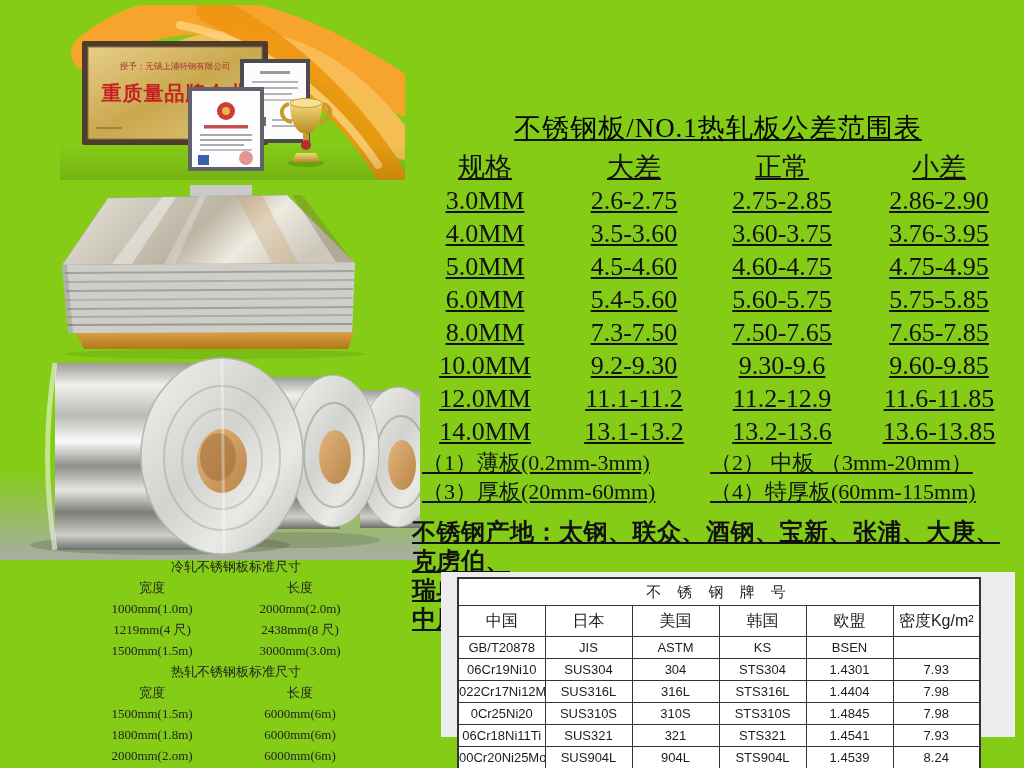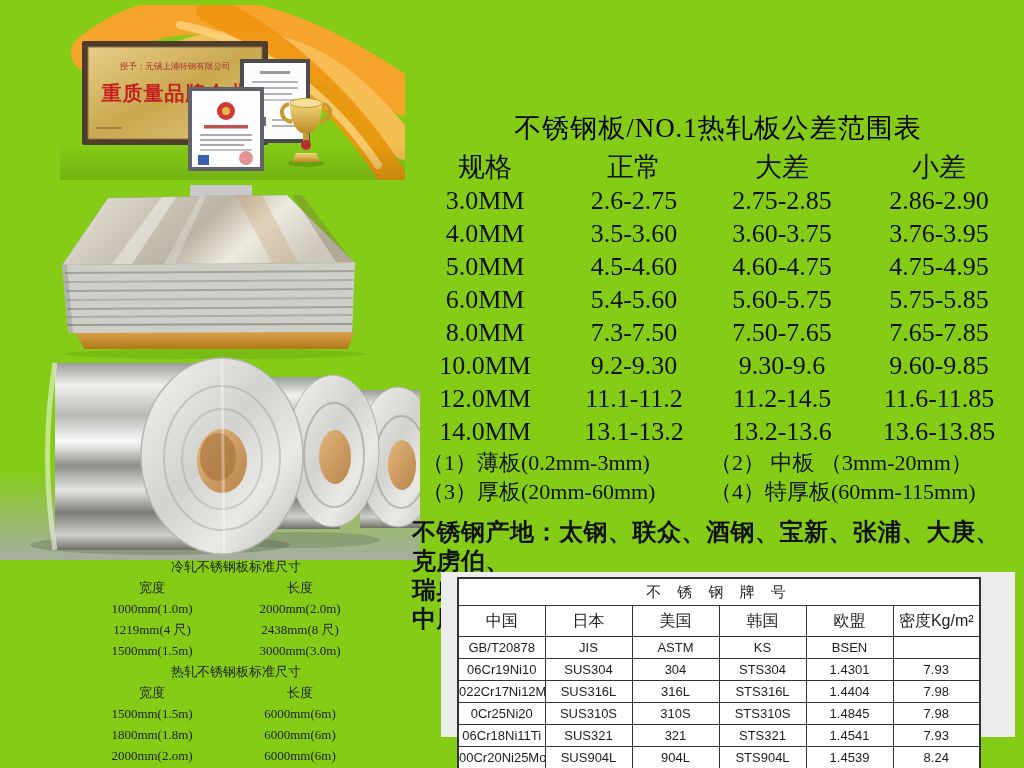--- a/index.html
+++ b/index.html
@@ -1,21 +1,21 @@
 <!DOCTYPE html>
 <html><head>
 <meta charset="utf-8">
 <style>
   html,body{margin:0;padding:0;background:#fff;}
   .canvas{position:relative;width:1024px;height:768px;background:#84cc16;overflow:hidden;
           font-family:"Liberation Serif","DejaVu Serif",serif;color:#111;}
   .abs{position:absolute;}
 
   
-  .tol{left:412px;top:110px;width:612px;}
+  .tol{left:412px;top:110px;width:612px;text-decoration:underline;}
   .tol-title{font-size:27px;text-align:center;height:36px;line-height:36px;letter-spacing:1px;color:#000;}
   .tol-grid{display:grid;grid-template-columns:146px 152px 144px 170px;text-align:center;}
   .tol-head{margin-top:5px;font-size:27px;height:33px;line-height:33px;}
   .tol-row{font-size:26px;height:33px;line-height:33px;}
   .tol-notes{display:grid;grid-template-columns:288px auto;font-size:22px;height:29px;line-height:29px;padding-left:10px;}
   .tol-origin{font-size:24px;font-weight:bold;line-height:29px;letter-spacing:0.5px;margin-top:12px;}
 
   
   .gwrap{left:441px;top:572px;width:574px;height:165px;background:#ececec;}
   table.gt{position:absolute;left:16px;top:5px;width:524px;border-collapse:collapse;background:#fff;
@@ -201,22 +201,22 @@
       <ellipse cx="218" cy="102" rx="18" ry="24" fill="rgba(160,105,55,0.55)"></ellipse>
       <path d="M222,4 L224,199" stroke="rgba(255,255,255,0.35)" stroke-width="3"></path>
     </g>
   </svg>
 
   <div class="abs tol">
     <div class="tol-title">不锈钢板/NO.1热轧板公差范围表</div>
 
     <div class="tol-grid tol-head">
       <span>规格</span>
+      <span>大差</span>
       <span>正常</span>
-      <span>大差</span>
       <span>小差</span>
     </div>
 
     <div class="tol-grid tol-row">
       <span>3.0MM</span>
         <span>2.6-2.75</span>
         <span>2.75-2.85</span>
         <span>2.86-2.90</span>
     </div>
     <div class="tol-grid tol-row">
@@ -245,21 +245,21 @@
     </div>
     <div class="tol-grid tol-row">
       <span>10.0MM</span>
         <span>9.2-9.30</span>
         <span>9.30-9.6</span>
         <span>9.60-9.85</span>
     </div>
     <div class="tol-grid tol-row">
       <span>12.0MM</span>
         <span>11.1-11.2</span>
-        <span>11.2-14.5</span>
+        <span>11.2-12.9</span>
         <span>11.6-11.85</span>
     </div>
     <div class="tol-grid tol-row">
       <span>14.0MM</span>
         <span>13.1-13.2</span>
         <span>13.2-13.6</span>
         <span>13.6-13.85</span>
     </div>
 
     <div class="tol-notes">

